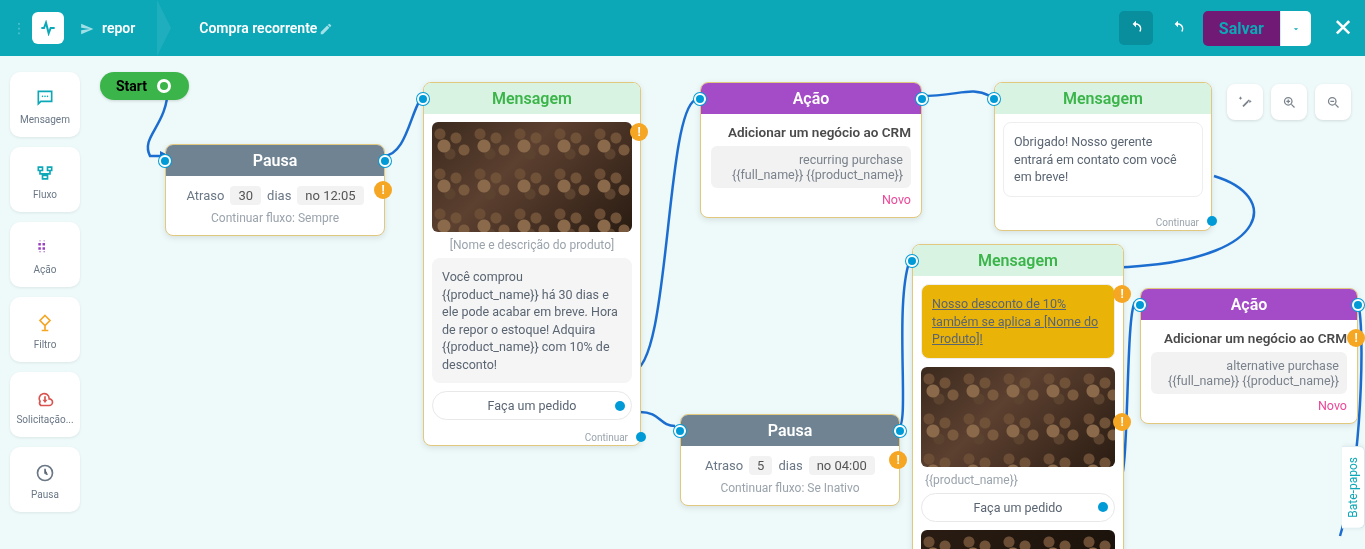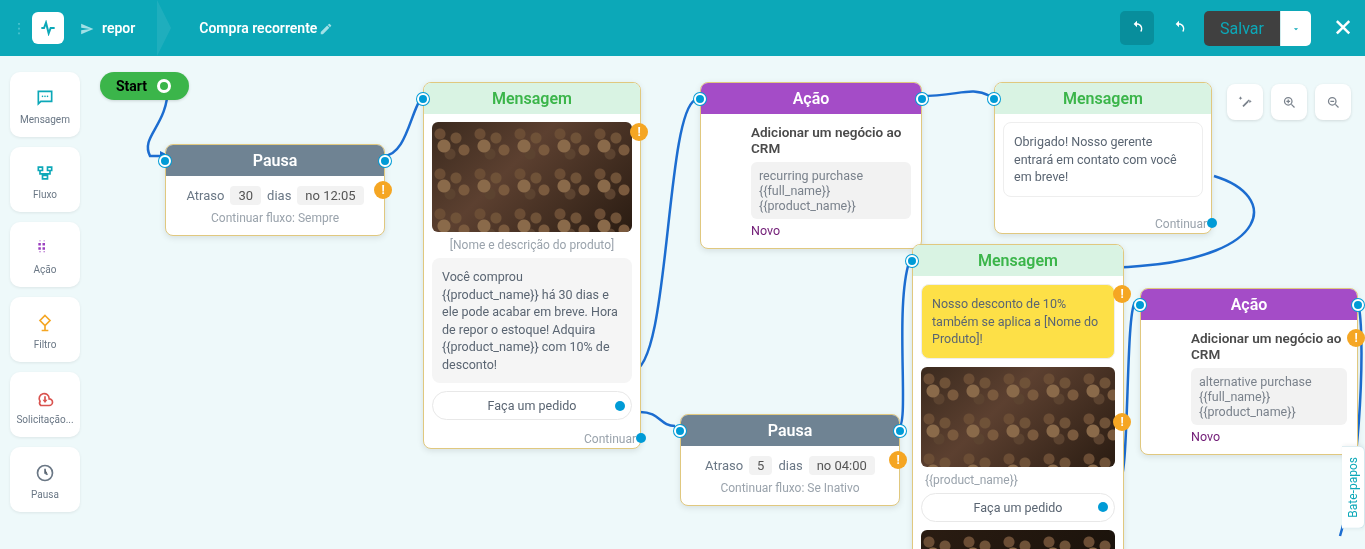--- a/index.html
+++ b/index.html
@@ -8,21 +8,21 @@
 .topbar .logo { width: 32px; height: 32px; background: #fff; border-radius: 6px; display: flex; align-items: center; justify-content: center; color: #0ca8b8; margin-right: 16px; }
 .topbar .drag-dots { color: #57c7d2; margin-right: 6px; font-size: 14px; }
 .topbar .crumb { display: flex; align-items: center; gap: 8px; font-size: 14px; font-weight: 600; }
 .topbar .crumb .sep { width: 0; height: 0; border-style: solid; border-width: 28px 0 28px 14px; border-color: transparent transparent transparent rgba(255,255,255,0.08); margin: 0 14px; }
 .topbar .send-icon { color: #a1e0e6; }
 .topbar .flow-name { margin-left: 6px; display: flex; align-items: center; gap: 2px; text-align: right; }
 .topbar .edit-icon { color: #a1e0e6; cursor: pointer; }
 .topbar .right { margin-left: auto; display: flex; align-items: center; gap: 8px; }
 .topbar .icon-btn { width: 34px; height: 34px; border-radius: 5px; display: flex; align-items: center; justify-content: center; cursor: pointer; color: #fff; }
 .topbar .icon-btn.dark { background: #088e9c; }
-.topbar .save-btn { background: #404040; color: #0ca8b8; font-weight: 400; border-radius: 5px 0 0 5px; padding: 8px 16px; cursor: pointer; text-align: right; }
+.topbar .save-btn { background: #701a75; color: #0ca8b8; font-weight: 700; border-radius: 5px 0 0 5px; padding: 8px 16px; cursor: pointer; text-align: right; }
 .topbar .save-drop { background: #fff; color: #0ca8b8; border-left: 1px solid #d0ecee; border-radius: 0 5px 5px 0; padding: 8px 10px; cursor: pointer; }
 .topbar .close-x { font-size: 24px; margin-left: 14px; cursor: pointer; font-weight: 300; }
 
 .sidebar { position: absolute; left: 10px; top: 72px; width: 70px; display: flex; flex-direction: column; gap: 10px; z-index: 40; }
 .sidebar .tool { background: #fff; border-radius: 10px; box-shadow: 0 1px 3px rgba(0,0,0,0.08); display: flex; flex-direction: column; align-items: center; justify-content: center; padding: 12px 4px; cursor: pointer; }
 .sidebar .tool .ticon { font-size: 20px; margin-bottom: 6px; }
 .sidebar .tool .tlabel { font-size: 10px; color: #6a7785; text-align: center; overflow: hidden; white-space: nowrap; text-overflow: ellipsis; width: 100%; }
 .sidebar .tool.msg .ticon { color: #0ca8b8; }
 .sidebar .tool.flow .ticon { color: #0ca8b8; }
 .sidebar .tool.action .ticon { color: #9b3fbf; }
@@ -50,28 +50,28 @@
 .pause-node .sub { text-align: center; font-size: 12px; margin-top: 6px; color: #9aa3ac; }
 
 .msg-node .head { background: #d9f3e3; color: #3bb54a; font-weight: 600; text-align: center; padding: 6px; border-radius: 7px 7px 0 0; position: relative; }
 .msg-node .body { padding: 8px; }
 .msg-node .img { width: 100%; height: 110px; border-radius: 6px; background: linear-gradient(135deg,#3b2a1e 0%, #5c4030 40%, #2a1c12 100%); position: relative; overflow: hidden; display:flex; align-items:center; justify-content:center; }
 .msg-node .img.coffee1::after { content:""; position:absolute; inset:0; background: radial-gradient(circle at 30% 60%, #8a6a4a 0 6px, transparent 7px), radial-gradient(circle at 60% 40%, #6f5238 0 5px, transparent 6px), radial-gradient(circle at 80% 70%, #7a5a3e 0 5px, transparent 6px), radial-gradient(circle at 45% 80%, #5c4330 0 5px, transparent 6px), radial-gradient(circle at 20% 30%, #6b4d35 0 5px, transparent 6px); background-size: 40px 40px; }
 .msg-node .caption { color: #9aa3ac; font-size: 12px; text-align: center; margin: 6px 0; }
 .msg-node .bubble { background: #f5f5f5; border-radius: 8px; padding: 10px; color: #5a6572; font-size: 12.5px; line-height: 1.4; margin-bottom: 8px; }
 .msg-node .qr { background: #fff; border: 1px solid #e8e8e8; border-radius: 16px; padding: 6px 12px; text-align: center; font-size: 12.5px; color: #5a6572; position: relative; }
 .msg-node .qr .qdot { position: absolute; right: 6px; top: 50%; transform: translateY(-50%); width: 10px; height: 10px; background: #009bd6; border-radius: 50%; }
-.msg-node .cont { text-align: right; color: #9aa3ac; font-size: 12px; padding: 4px 4px 2px; position: relative; }
+.msg-node .cont { text-align: right; color: #9aa3ac; font-size: 10px; padding: 4px 12px 2px; position: relative; }
 .msg-node .cont .cdot { position: absolute; right: -6px; top: 50%; transform: translateY(-50%); width: 10px; height: 10px; background: #009bd6; border-radius: 50%; }
 
 .action-node .head { background: #a44cc7; color: #fff; font-weight: 600; text-align: center; padding: 6px; border-radius: 7px 7px 0 0; position: relative; }
-.action-node .body { padding: 10px; text-align: left; color: #5a6572; font-size: 13px; margin-left: 40px; }
+.action-node .body { padding: 10px; text-align: right; color: #5a6572; font-size: 13px; }
 .action-node .title2 { font-weight: 600; color: #4a4a4a; margin-bottom: 6px; font-size: 13.5px; }
 .action-node .chip { background: #f2f2f2; border-radius: 6px; padding: 6px 8px; font-size: 12.5px; color: #7a828c; margin-bottom: 4px; }
-.action-node .link { color: #701a75; font-size: 12.5px; }
+.action-node .link { color: #ec4899; font-size: 12.5px; }
 
 .zoomctl { position: absolute; right: 14px; top: 28px; display: flex; gap: 8px; z-index: 40; }
 .zoomctl .zbtn { width: 36px; height: 36px; background: #fff; border-radius: 8px; box-shadow: 0 1px 3px rgba(0,0,0,0.12); display: flex; align-items: center; justify-content: center; color: #7a828c; cursor: pointer; font-size: 15px; }
 
 .chat-tab { position: absolute; right: 0; bottom: 20px; background: #fff; border: 1px solid #d4e8ee; border-right: none; border-radius: 6px 0 0 6px; padding: 10px 4px; writing-mode: vertical-rl; transform: rotate(180deg); color: #0ca8b8; font-size: 12px; cursor: pointer; z-index: 40; box-shadow: -1px 0 4px rgba(0,0,0,0.06); }
 
 
 .isvg { width: 1em; height: 1em; display: inline-block; vertical-align: middle; }
 </style>
 </head>
@@ -284,21 +284,21 @@
     </div>
     <span class="warn" style="top:36px;">!</span>
   </div>
 
   <div class="node msg-node" style="left:912px; top:188px; width:212px;">
     <div class="head">
       <span>Mensagem</span>
       <span class="port" style="left:-7px; top:50%; transform:translateY(-50%);"></span>
     </div>
     <div class="body">
-      <div class="bubble" style="background:#fde047; border:1px solid #eee;">Nosso desconto de 10% também se aplica a [Nome do Produto]!</div>
+      <div class="bubble" style="background:#eab308; border:1px solid #eee;text-decoration:underline;">Nosso desconto de 10% também se aplica a [Nome do Produto]!</div>
       <span class="warn" style="top:40px;">!</span>
       <div class="img coffee1" style="height:100px;"></div>
       <span class="warn" style="top:168px;">!</span>
       <div class="caption" style="text-align:left; padding-left:4px;">{{product_name}}</div>
       <div class="qr">
         <span>Faça um pedido</span>
         <span class="qdot"></span>
       </div>
       <div class="img coffee1" style="height:30px; margin-top:8px; background:linear-gradient(135deg,#2a1c12,#1a120b);"></div>
     </div>

